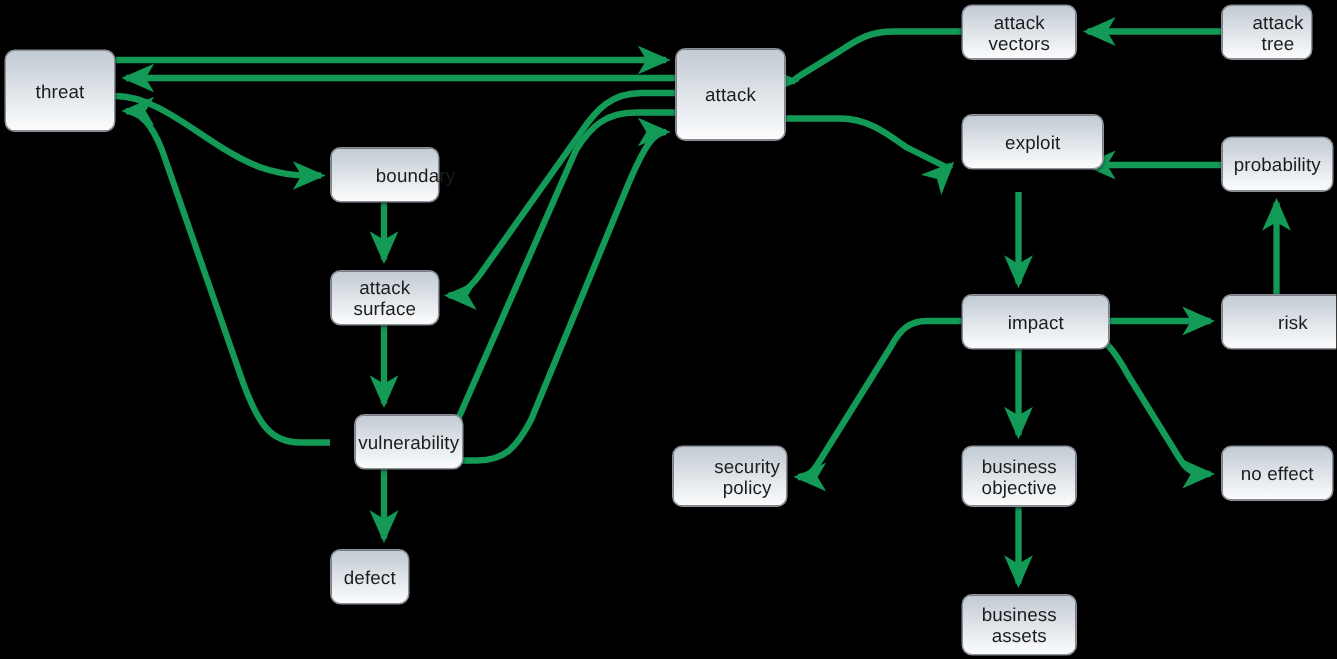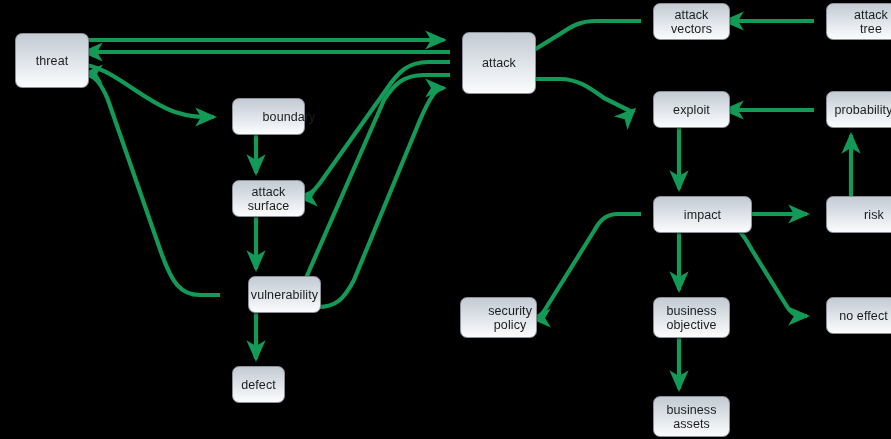--- a/index.html
+++ b/index.html
@@ -33,21 +33,20 @@
     display: flex;
     align-items: center;
     justify-content: center;
     text-align: center;
     color: #1c1c1c;
     font-size: 12.5px;
     line-height: 14px;
     letter-spacing: 0.1px;
     z-index: 5;
     user-select: none;
-    margin-left: 12px;
   }
   .node .lbl {
     display: block;
     padding: 0 4px;
     white-space: pre-line;
   }
 </style>
 </head>
 <body>
 
@@ -126,25 +125,25 @@
   </div>
 
   <div class="node" style="left:450px;top:32px;width:74px;height:62px;">
     <span class="lbl">attack</span>
   </div>
 
   <div class="node" style="left:641px;top:3px;width:77px;height:37px;">
     <span class="lbl">attack vectors</span>
   </div>
 
-  <div class="node" style="left:814px;top:3px;width:75px;height:37px;padding-left:15px;">
+  <div class="node" style="left:814px;top:3px;width:61px;height:37px;padding-left:15px;">
     <span class="lbl">attack tree</span>
   </div>
 
-  <div class="node" style="left:641px;top:91px;width:77px;height:37px;">
+  <div class="node" style="left:641px;top:76px;width:95px;height:37px;">
     <span class="lbl">exploit</span>
   </div>
 
   <div class="node" style="left:814px;top:91px;width:75px;height:37px;">
     <span class="lbl">probability</span>
   </div>
 
   <div class="node" style="left:641px;top:196px;width:99px;height:37px;">
     <span class="lbl">impact</span>
   </div>

